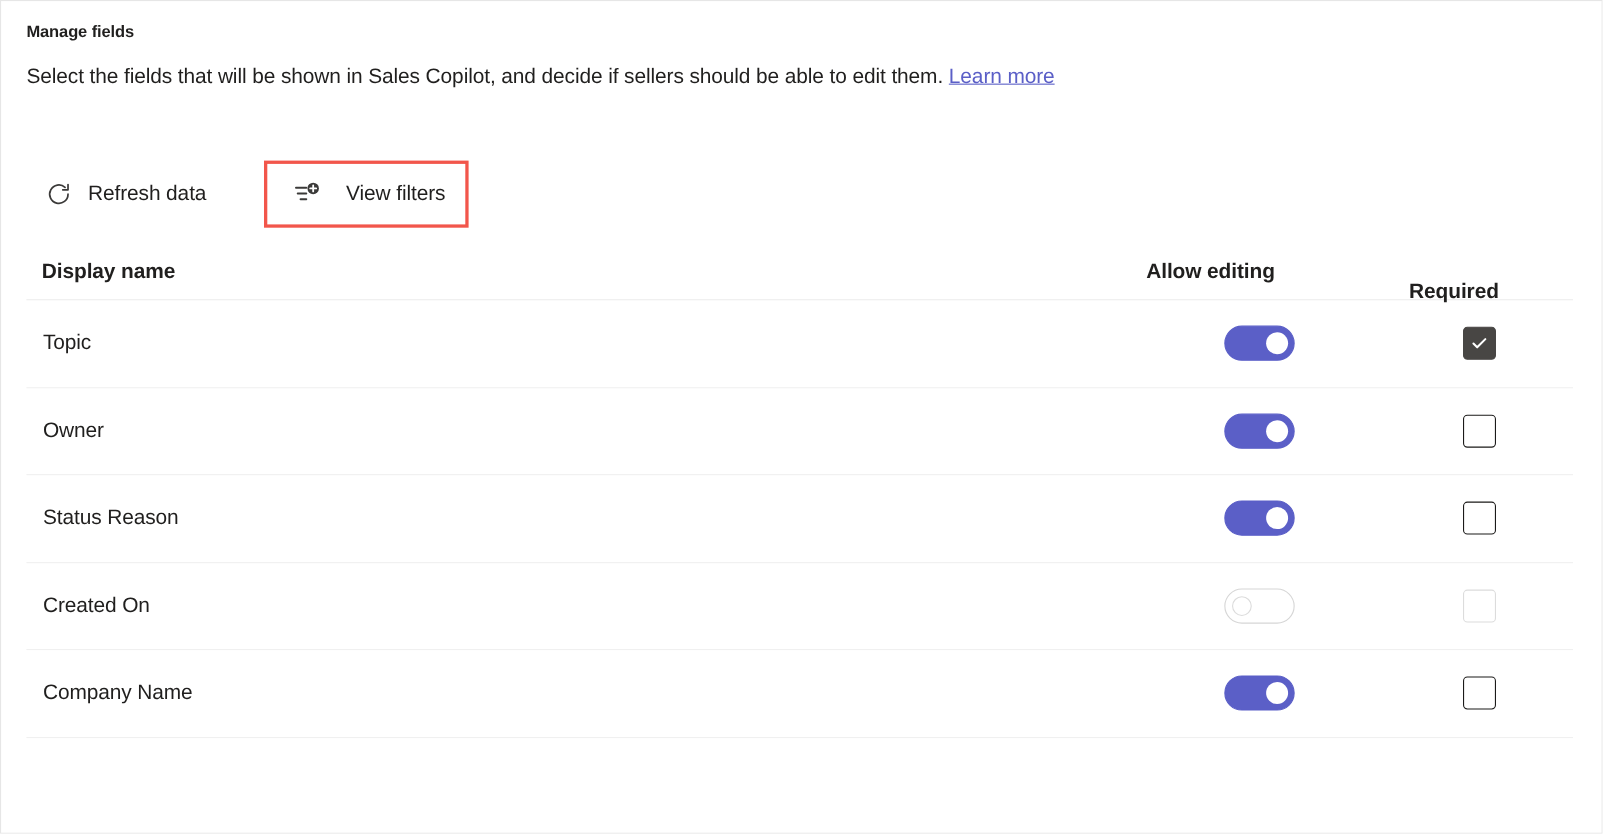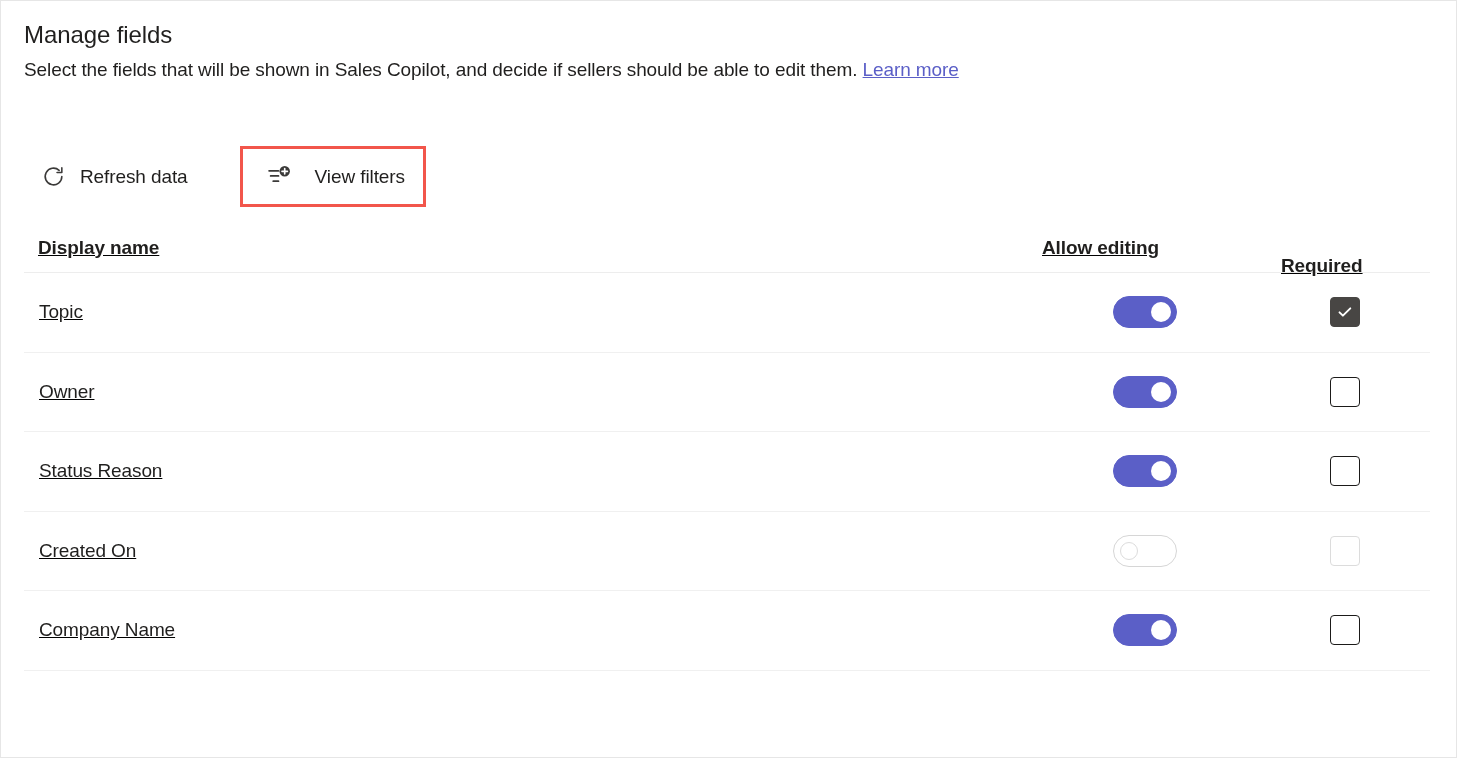--- a/index.html
+++ b/index.html
@@ -19,22 +19,22 @@
     background: #ffffff;
     border: 1px solid #e6e6e6;
     overflow: hidden;
   }
 
   
   .page-title {
     position: absolute;
     left: 23px;
     top: 20px;
-    font-size: 24px;
-    font-weight: 400;
+    font-size: 15px;
+    font-weight: 700;
     color: #201f1e;
     letter-spacing: -0.1px;
   }
 
   .page-subtitle {
     position: absolute;
     left: 23px;
     top: 58px;
     font-size: 19px;
     font-weight: 400;
@@ -93,21 +93,20 @@
   }
 
   .cmd-label { line-height: 1; }
 
   
   .table {
     position: absolute;
     left: 23px;
     top: 222px;
     width: 1406px;
-    text-decoration: underline;
   }
 
   .t-row {
     position: relative;
     display: flex;
     align-items: center;
     width: 100%;
     border-bottom: 1px solid #f0f0f0;
   }
 

